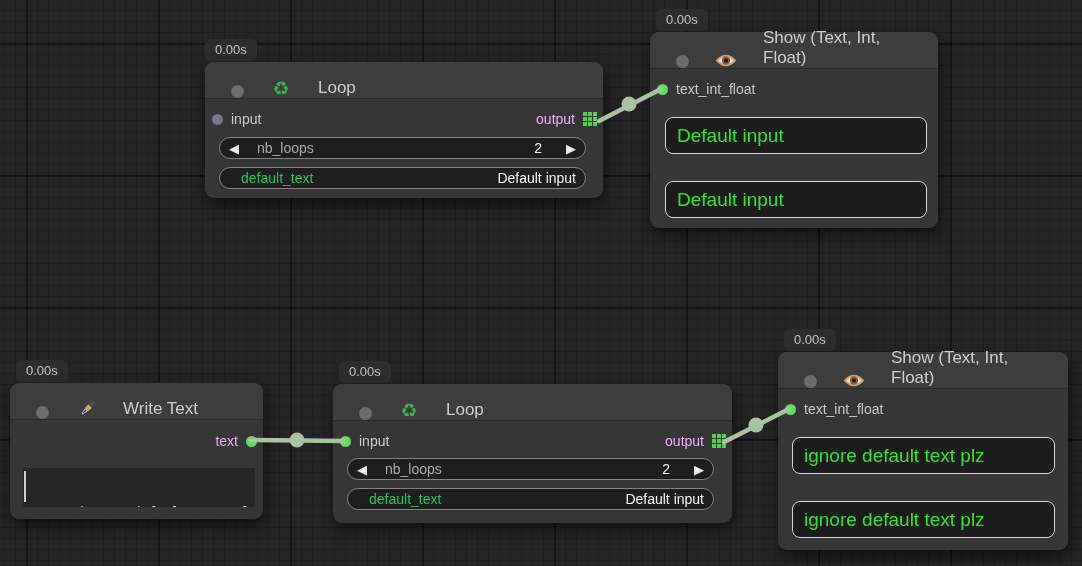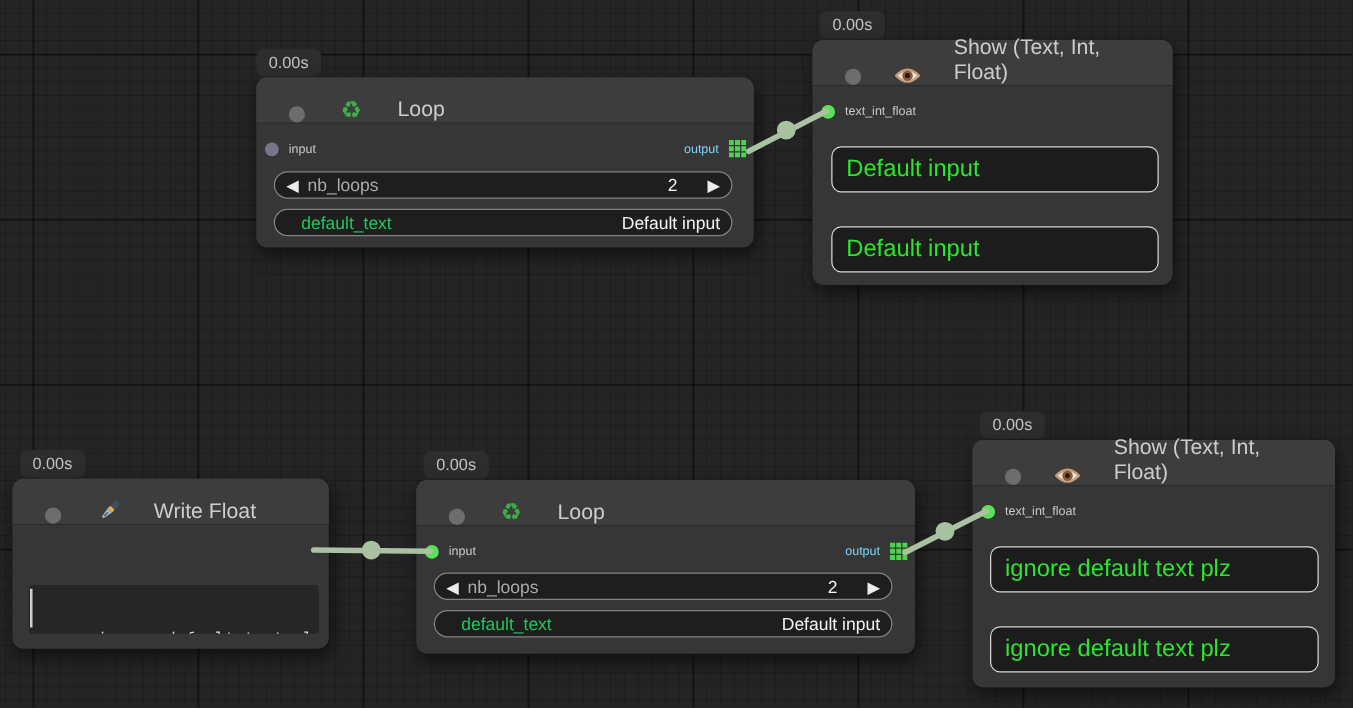--- a/index.html
+++ b/index.html
@@ -24,33 +24,33 @@
   .titlebar{
     display:flex;align-items:flex-end;height:37px;padding:0 26px;gap:26px;
     background:#3d3d3d;border-radius:9px 9px 0 0;border-bottom:1px solid #2b2b2b;
     color:#cdcdcd;font-size:17px;cursor:default;box-sizing:border-box;
   }
   .collapse-dot{width:13px;height:13px;border-radius:50%;background:#6d6d6d;flex:none;}
   .title-icon{width:22px;display:flex;justify-content:center;align-items:center;flex:none;}
   .recycle-glyph{color:#3fae49;font-size:19px;line-height:1;}
   .slot-row{
     position:absolute;left:7px;right:6px;height:22px;
-    display:flex;align-items:center;gap:8px;font-size:10px;color:#c9c9c9;
+    display:flex;align-items:center;gap:8px;font-size:14px;color:#c9c9c9;
   }
   .dot{width:11px;height:11px;border-radius:50%;flex:none;}
   .dot.green{background:#5be05b;}
   .dot.slate{background:#767687;}
   .flexspacer{flex:1;}
-  .out-label{color:#7dd3fc;}
+  .out-label{color:#f0abfc;}
   .widget{
     position:absolute;height:22px;background:#1e1e1e;border:1px solid #828282;
     border-radius:12px;display:flex;align-items:center;padding:0 9px;
     font-size:14px;color:#ababab;box-sizing:border-box;
   }
-  .widget .wlabel{margin-left:7px;}
+  .widget .wlabel{margin-left:18px;}
   .widget .wlabel.dim{color:#22c55e;margin-left:12px;}
   .widget .wvalue{margin-left:auto;color:#f3f3f3;}
   .widget .wvalue.num{margin-right:24px;}
   .widget .arrow{color:#ececec;font-size:13px;line-height:1;cursor:pointer;}
   .showbox{
     position:absolute;background:#1c1c1c;border:1.5px solid #d6d6d6;border-radius:8px;
     display:flex;align-items:center;padding:0 11px;font-size:19px;color:#2ee42e;
     box-sizing:border-box;
   }
   .textwidget{
@@ -150,21 +150,26 @@
       <span class="title-icon">
         <svg width="19" height="19" viewBox="0 0 20 20">
           <g transform="rotate(45 10 10)">
             <rect x="7.6" y="-2" width="5" height="7.2" rx="1.6" fill="#41505c"></rect>
             <rect x="7.6" y="5" width="5" height="3" fill="#e6b23c"></rect>
             <path d="M7.6 8 L12.6 8 L11.2 16 Q10.1 17.6 9 16 Z" fill="#9fb6c6"></path>
             <line x1="10.1" y1="10.5" x2="10.1" y2="15" stroke="#33424d" stroke-width="1"></line>
           </g>
         </svg>
       </span>
-      <span>Write Float</span>
+      <span>Write Text</span>
+    </div>
+    <div class="slot-row" style="top:47px;">
+      <span class="flexspacer"></span>
+      <span class="out-label">text</span>
+      <span class="dot green"></span>
     </div>
     <div class="textwidget" style="top:85px;left:13px;width:232px;height:39px;">
       <span class="caret"></span>
       <span>ignore default text plz</span>
     </div>
   </div>
 
   <div class="node" style="left:333px;top:384px;width:399px;height:139px;">
     <div class="titlebar">
       <span class="collapse-dot"></span>

